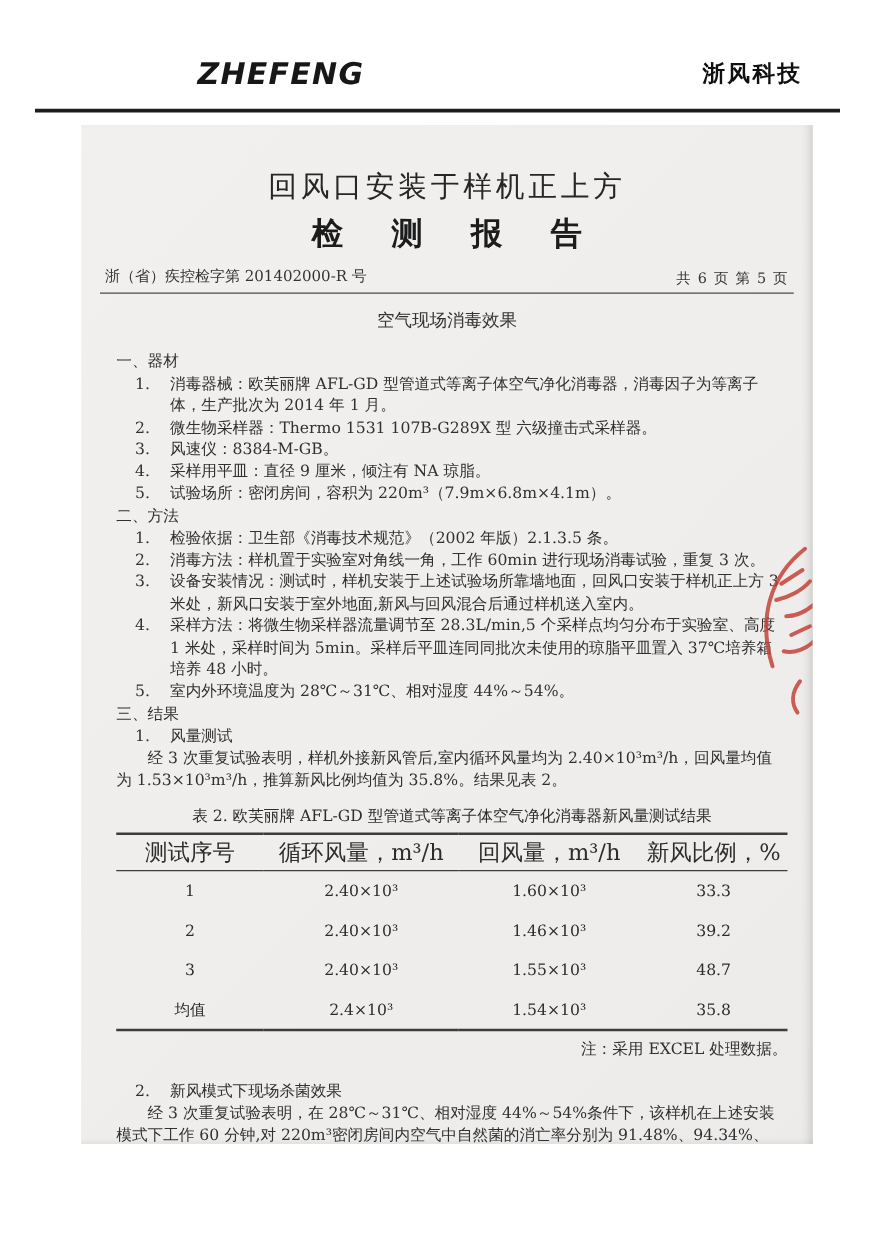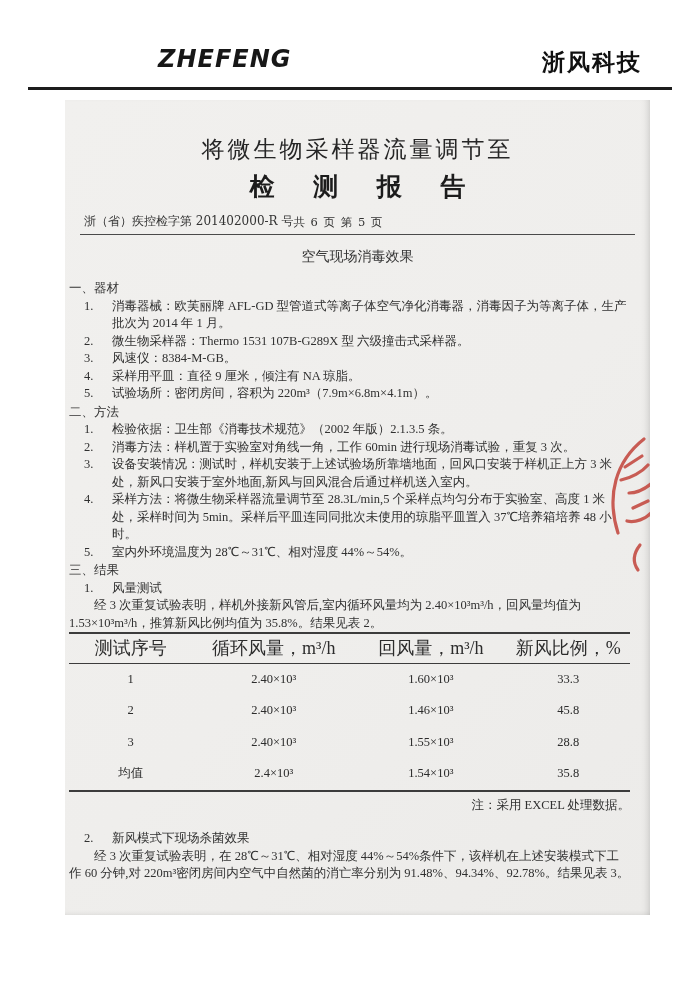--- a/index.html
+++ b/index.html
@@ -19,44 +19,44 @@
     font-size:6.5px; font-weight:bold; letter-spacing:2px; border-top:1.5px solid #c8242a;
     padding-top:1px; width:56px; text-align:center;
   }
   .brand-word {
     position:absolute; left:80px; top:7px; color:#171717;
     font-family:"DejaVu Sans", sans-serif; font-style:italic; font-weight:900;
     font-size:24px; letter-spacing:1px;
   }
   .company-cn {
     position:absolute; right:0; top:9px; color:#101010;
-    font-size:23px; font-weight:bold; letter-spacing:2px;margin-left:36px;
+    font-size:18px; font-weight:bold; letter-spacing:2px;margin-left:36px;
   }
   .head-rule { position:absolute; top:87px; left:28px; right:28px; height:3px; background:#1d1d1d; }
 
   
   .sheet {
     position:absolute; left:65px; top:100px; width:585px; height:815px;
     background:linear-gradient(135deg,#f1f0ee 0%,#efeeec 55%,#ecebe9 100%);
     overflow:hidden;
     box-shadow: inset -7px 0 9px -7px rgba(0,0,0,.22), inset 0 -5px 7px -6px rgba(0,0,0,.12);
     color:#353535;
   }
   .org-title { margin-top:34px; text-align:center; font-size:23px; letter-spacing:3px; color:#262626; }
   .report-title { margin-top:5px; text-align:center; font-size:25px; font-weight:bold; letter-spacing:15px; text-indent:15px; color:#1c1c1c; }
   .doc-line {
     margin:10px 15px 0 15px; padding:0 4px 4px 4px;
     border-bottom:1.5px solid #4a4a4a;
-    display:flex; justify-content:flex-start; align-items:flex-end;
+    display:flex; justify-content:space-between; align-items:flex-end;
     font-size:12px; color:#333;
   }
   .doc-line .pages { font-size:11.5px; letter-spacing:1px; }
   .page-subtitle { margin-top:13px; text-align:center; font-size:14px; color:#333; }
 
-  .doc-body { margin:14px 20px 0 4px; font-size:12.5px; line-height:17.5px; color:#303030;font-family:Liberation Serif, serif; }
+  .doc-body { margin:14px 20px 0 28px; font-size:12.5px; line-height:17.5px; color:#303030; }
   .sec-heading { margin-top:1px; }
   .item { display:flex; padding-left:15px; }
   .item .no { width:28px; flex-shrink:0; }
   .item .txt { flex:1; }
   .sub-item { display:flex; padding-left:15px; }
   .sub-item .no { width:28px; flex-shrink:0; }
   .indent-para { text-indent:2em; }
 
   .t2-caption { text-align:center; margin:12px 0 4px 0; font-size:12.5px; color:#2c2c2c; }
   table.t2 {
@@ -81,21 +81,21 @@
 <div class="canvas">
 
   <div class="letterhead">
     <div class="brand-word">ZHEFENG</div>
     <div class="company-cn">浙风科技</div>
   </div>
   <div class="head-rule"></div>
 
   <div class="sheet">
 
-    <div class="org-title">将微生物采样器流量调节至</div>
+    <div class="org-title">回风口安装于样机正上方</div>
     <div class="report-title">检 测 报 告</div>
 
     <div class="doc-line">
       <span>浙（省）疾控检字第 201402000-R 号</span>
       <span class="pages">共 6 页 第 5 页</span>
     </div>
 
     <div class="page-subtitle">空气现场消毒效果</div>
 
     <div class="doc-body">
@@ -145,47 +145,48 @@
       </div>
 
       <div class="sec-heading">三、结果</div>
 
       <div class="sub-item">
         <span class="no">1.</span>
         <span class="txt">风量测试</span>
       </div>
       <div class="indent-para">经 3 次重复试验表明，样机外接新风管后,室内循环风量均为 2.40×10³m³/h，回风量均值为 1.53×10³m³/h，推算新风比例均值为 35.8%。结果见表 2。</div>
 
+      <div class="t2-caption">表 2. 欧芙丽牌 AFL-GD 型管道式等离子体空气净化消毒器新风量测试结果</div>
       <table class="t2">
         <thead>
           <tr>
             <th style="width:22%">测试序号</th>
             <th style="width:29%">循环风量，m³/h</th>
             <th style="width:27%">回风量，m³/h</th>
             <th style="width:22%">新风比例，%</th>
           </tr>
         </thead>
         <tbody>
           <tr>
             <td>1</td>
             <td>2.40×10³</td>
             <td>1.60×10³</td>
             <td>33.3</td>
           </tr>
           <tr>
             <td>2</td>
             <td>2.40×10³</td>
             <td>1.46×10³</td>
-            <td>45.8</td>
+            <td>39.2</td>
           </tr>
           <tr>
             <td>3</td>
             <td>2.40×10³</td>
             <td>1.55×10³</td>
-            <td>28.8</td>
+            <td>48.7</td>
           </tr>
           <tr>
             <td>均值</td>
             <td>2.4×10³</td>
             <td>1.54×10³</td>
             <td>35.8</td>
           </tr>
         </tbody>
       </table>
       <div class="t2-note">注：采用 EXCEL 处理数据。</div>

